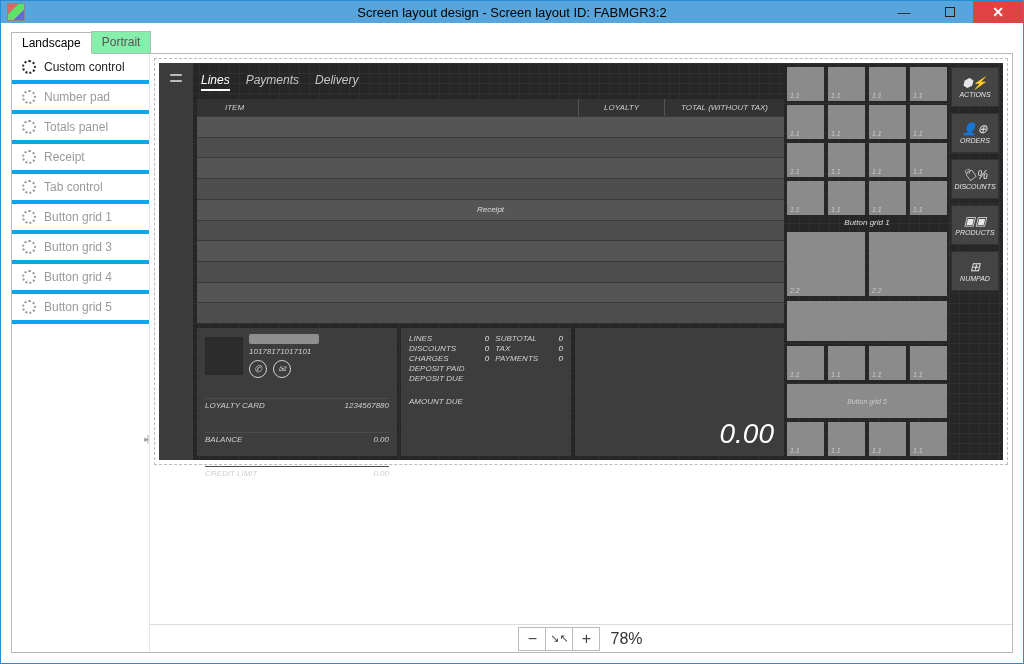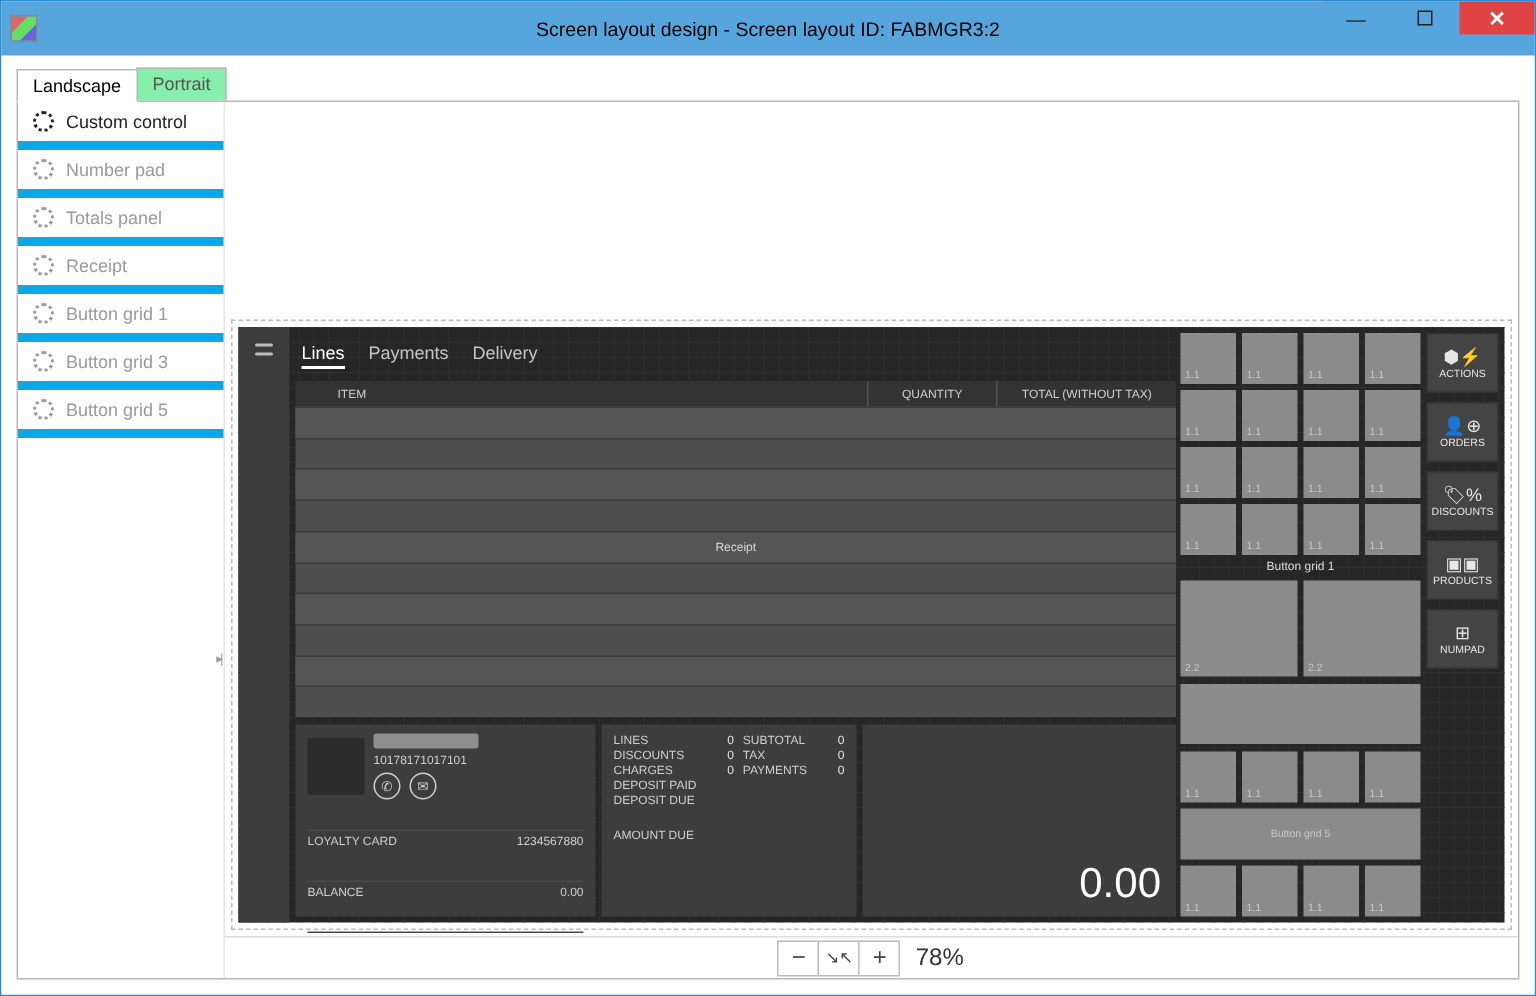--- a/index.html
+++ b/index.html
@@ -1,21 +1,21 @@
 <!DOCTYPE html>
 <html><head>
 <meta charset="utf-8">
 <style>
   * { box-sizing: border-box; margin: 0; padding: 0; font-family: "Segoe UI", Arial, sans-serif; }
   body { background: #fff; width: 1024px; height: 664px; overflow: hidden; }
 
   
   .window { width: 1024px; height: 664px; border: 1px solid #2a8dd4; display: flex; flex-direction: column; }
   .titlebar {
-    height: 36px; background: #56a5dc; color: #000;
+    height: 22px; background: #56a5dc; color: #000;
     display: flex; align-items: center; position: relative;
     font-size: 13px;
   }
   .titlebar .app-icon {
     width: 18px; height: 18px; margin-left: 6px;
     background: linear-gradient(135deg,#d66 0 33%,#6d6 33% 66%,#66d 66% 100%);
     border: 1px solid #888;
   }
   .titlebar .title { position:absolute; left:0; right:0; text-align:center; pointer-events:none; }
   .win-btns { margin-left: auto; display: flex; height: 100%; }
@@ -40,34 +40,34 @@
   .tab.inactive { background:#86efac; }
 
   .tabpage {
     flex:1; border:1px solid #b8b8b8; display:flex; min-height:0;
   }
 
   
   .palette { width: 138px; border-right:1px solid #e6e6e6; background:#fff; font-size:12px; color:#9a9a9a; position:relative;}
   .palette-item {
     display:flex; align-items:center; gap:8px; padding:6px 8px 6px 10px;
-    border-bottom:6px solid #0ea5e9;
+    border-bottom:4px solid #0ea5e9;
   }
   .palette-item.enabled { color:#222; }
   .gear {
     width:14px; height:14px; border:2px dotted currentColor; border-radius:50%;
     display:inline-block; position:relative; flex:0 0 14px;
   }
   .expand-handle { position:absolute; bottom:208px; right:2px; font-size:9px; color:#999; letter-spacing:-2px;}
 
   
   .canvas-wrap { flex:1; display:flex; flex-direction:column; min-width:0; }
   .canvas-scroll {
     flex:1; overflow:hidden; padding:4px; min-height:0;
-    display:flex; align-items:flex-end;
+    display:flex; align-items:flex-start;font-style:italic;
   }
   .canvas-outer {
     flex:1; border:1px dashed #bbb; padding:4px; min-width:0;
     display:flex;
   }
   .pos {
     flex:1; background:#262626;
     background-image:
       linear-gradient(#2f2f2f 1px, transparent 1px),
       linear-gradient(90deg,#2f2f2f 1px, transparent 1px);
@@ -185,25 +185,33 @@
         <div class="palette-item">
             <span class="gear"></span>
             <span>Totals panel</span>
           </div>
         <div class="palette-item">
             <span class="gear"></span>
             <span>Receipt</span>
           </div>
         <div class="palette-item">
             <span class="gear"></span>
+            <span>Tab control</span>
+          </div>
+        <div class="palette-item">
+            <span class="gear"></span>
             <span>Button grid 1</span>
           </div>
         <div class="palette-item">
             <span class="gear"></span>
             <span>Button grid 3</span>
+          </div>
+        <div class="palette-item">
+            <span class="gear"></span>
+            <span>Button grid 4</span>
           </div>
         <div class="palette-item">
             <span class="gear"></span>
             <span>Button grid 5</span>
           </div>
         <div class="expand-handle">▸|</div>
       </div>
 
       <div class="canvas-wrap">
         <div class="canvas-scroll">
@@ -214,21 +222,21 @@
               </div>
 
               <div class="center-col">
                 <div class="top-tabs">
                   <span class="top-tab active">Lines</span>
                   <span class="top-tab">Payments</span>
                   <span class="top-tab">Delivery</span>
                 </div>
                 <div class="grid-head">
                   <div>ITEM</div>
-                  <div>QUANTITY</div>
+                  <div>LOYALTY</div>
                   <div>TOTAL (WITHOUT TAX)</div>
                 </div>
                 <div class="receipt-area">
                   <div class="receipt-row alt"></div>
                     <div class="receipt-row"></div>
                   <div class="receipt-row alt"></div>
                     <div class="receipt-row"></div>
                   <div class="receipt-row alt">
                       <span class="lbl">Receipt</span>
                     </div>

